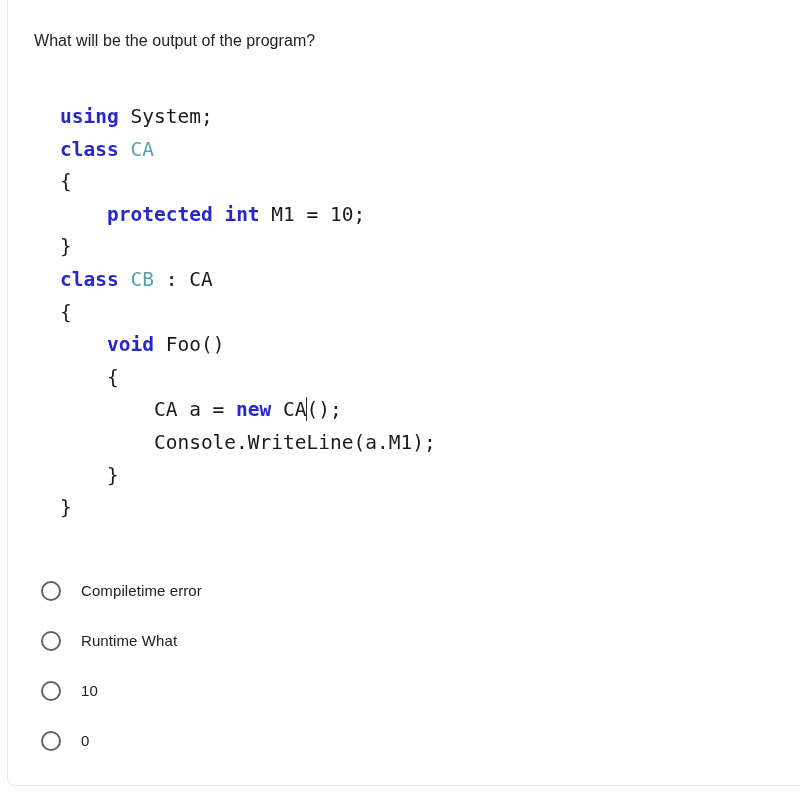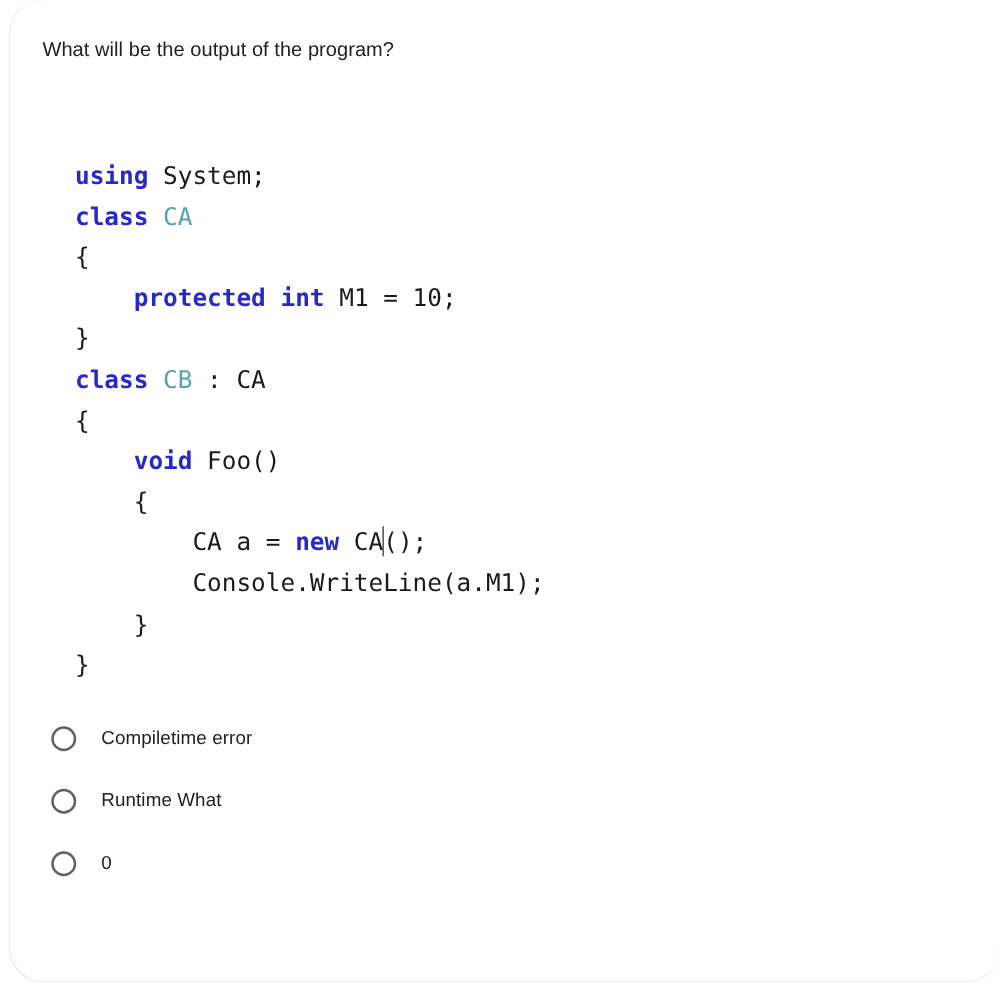--- a/index.html
+++ b/index.html
@@ -19,21 +19,20 @@
     left: 7px;
     top: 0px;
     width: 793px;
     height: 786px;
     background: #ffffff;
     border-left: 1px solid #e8e9ef;
     border-bottom: 1px solid #e8e9ef;
     border-bottom-left-radius: 8px;
     box-sizing: border-box;
     overflow: hidden;
-    border-radius: 28px;
   }
 
   .question-title {
     position: absolute;
     left: 26px;
     top: 30px;
     font-size: 16px;
     line-height: 22px;
     color: #202124;
     letter-spacing: 0.05px;
@@ -43,21 +42,20 @@
   .code-block {
     position: absolute;
     left: 52px;
     top: 101px;
     font-family: "DejaVu Sans Mono", monospace;
     font-size: 19.5px;
     line-height: 32.6px;
     color: #1a1a1a;
     white-space: pre;
     letter-spacing: 0px;
-    margin-top: 24px;
   }
   .code-line {
     height: 32.6px;
     white-space: pre;
   }
   .kw   { color: #2727cc; font-weight: 700; }
   .type { color: #57a0ae; }
   .plain{ color: #1a1a1a; }
 
   .caret {
@@ -114,17 +112,21 @@
       <div class="option-row">
         <div class="radio-outer"></div>
         <div class="option-label">Compiletime error</div>
       </div>
       <div class="option-row">
         <div class="radio-outer"></div>
         <div class="option-label">Runtime What</div>
       </div>
       <div class="option-row">
         <div class="radio-outer"></div>
+        <div class="option-label">10</div>
+      </div>
+      <div class="option-row">
+        <div class="radio-outer"></div>
         <div class="option-label">0</div>
       </div>
     </div>
 
 </div>
 
 </body></html>

